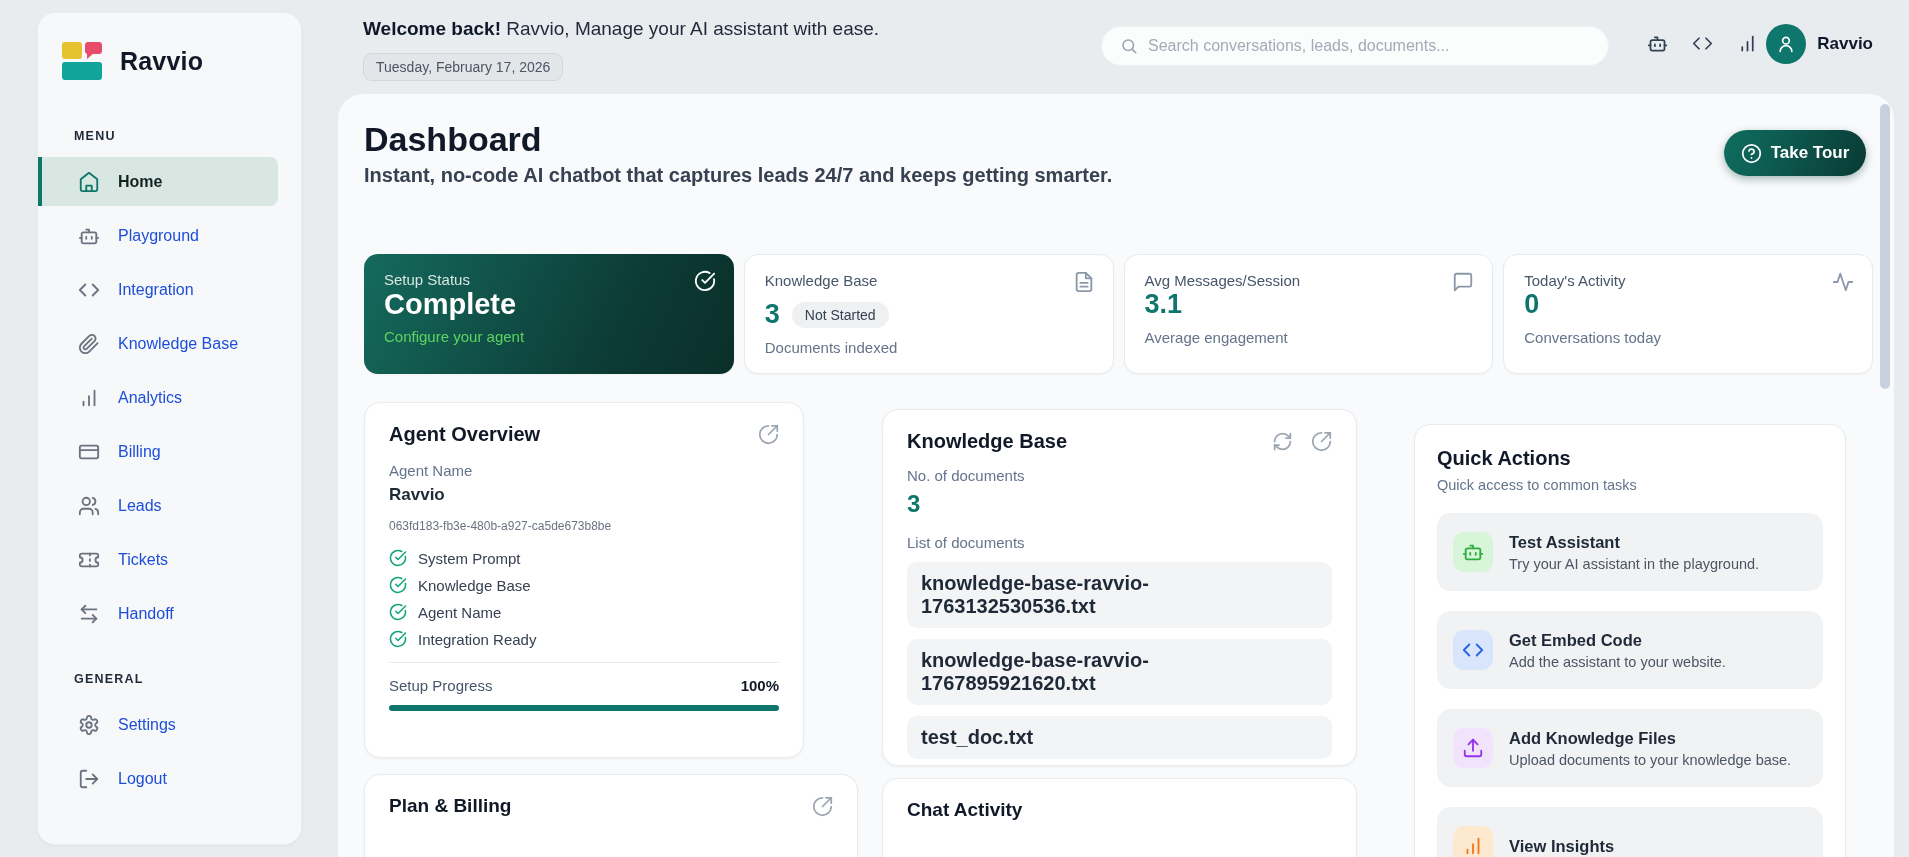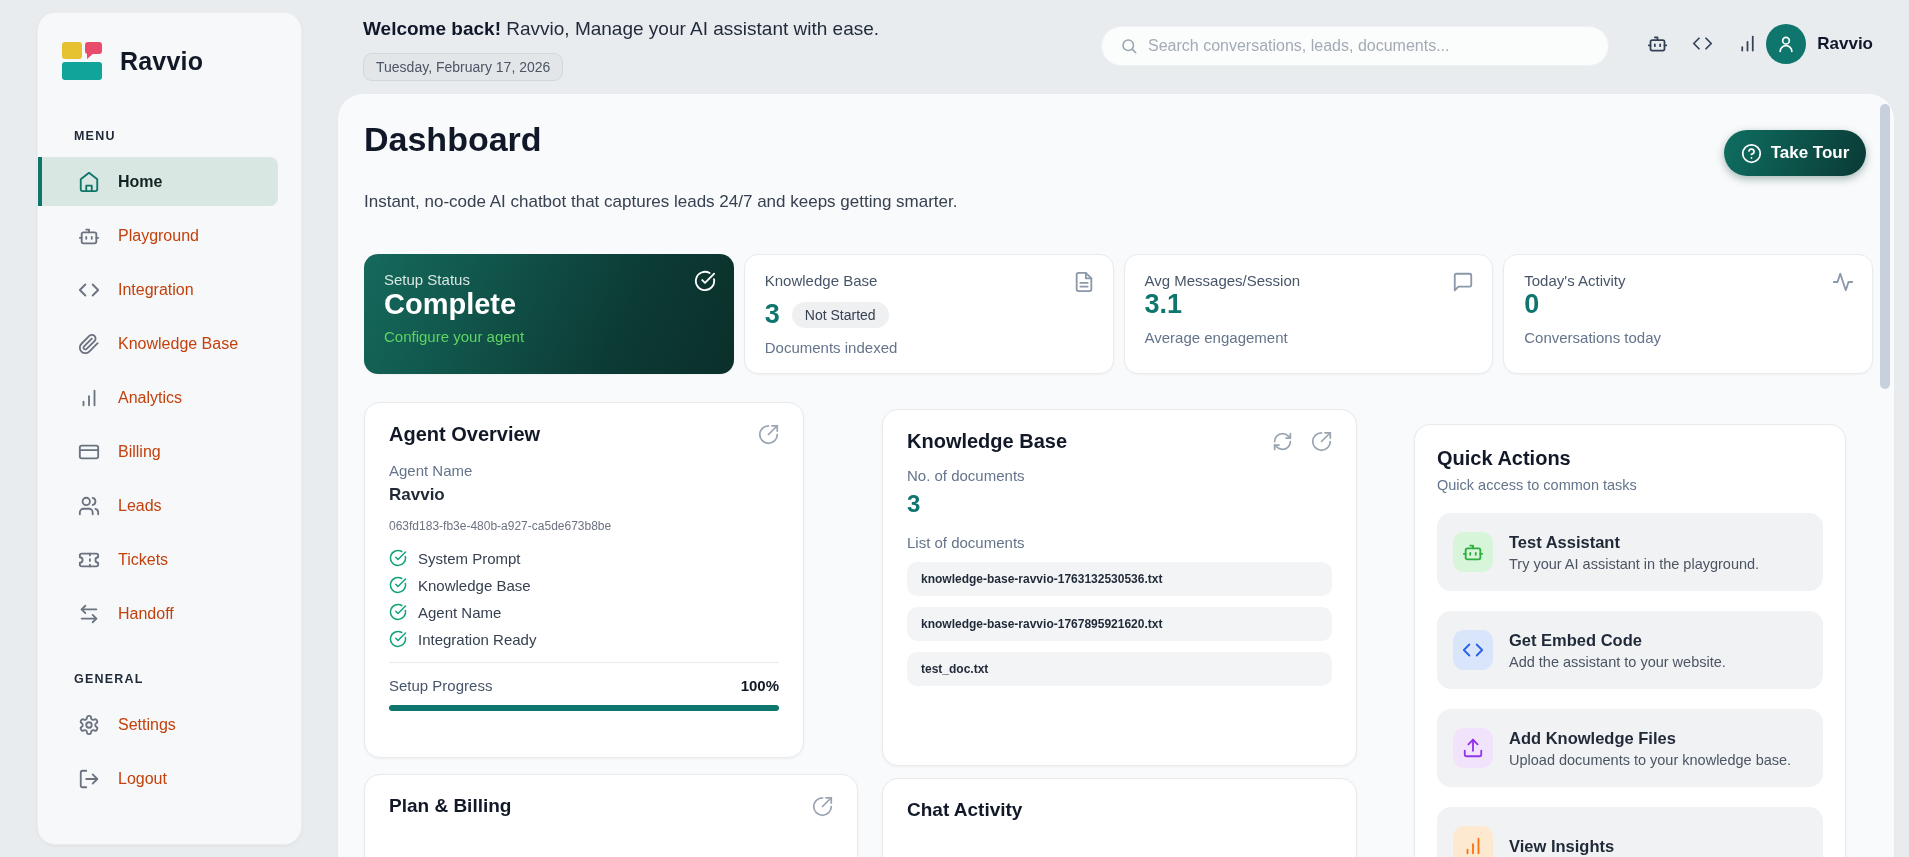--- a/index.html
+++ b/index.html
@@ -18,21 +18,21 @@
   }
   .logo-row { display:flex; align-items:center; gap:16px; padding-left:22px; }
   .logo-name { font-size:25px; font-weight:bold; letter-spacing:.2px; color:#111827; }
   .section-label {
     font-size:12.5px; font-weight:bold; letter-spacing:1.2px; color:#1f2937;
     padding-left:36px; margin-top:46px; margin-bottom:14px;
   }
   .section-label.general { margin-top:34px; }
   .nav-item {
     display:flex; align-items:center; gap:18px; height:49px; margin:5px 23px 5px 0;
-    padding-left:36px; color:#c2410c; font-size:16px; cursor:pointer;
+    padding-left:36px; color:#1d4ed8; font-size:16px; cursor:pointer;
     border-left:4px solid transparent; border-radius:0 8px 8px 0;
   }
   .nav-item .nav-ic { color:#6b7280; flex:0 0 auto; }
   .nav-item.active {
     background:#d9e7e3; border-left-color:#0e7569; color:#132322; font-weight:bold;
   }
   .nav-item.active .nav-ic { color:#0e7569; }
 
   
   .topbar { position:absolute; left:337px; top:0; width:1558px; height:90px; }
@@ -64,21 +64,21 @@
   .panel {
     position:absolute; left:337px; top:93px; width:1558px; height:764px;
     background:#f9fafb; border:1px solid #e8eaed; border-bottom:none;
     border-radius:26px 26px 0 0; overflow:hidden;
   }
   .scroll-thumb {
     position:absolute; right:4px; top:10px; width:10px; height:285px;
     background:#c7d0dc; border-radius:6px;
   }
   .page-title { position:absolute; left:26px; top:26px; font-size:34px; font-weight:bold; color:#111827; }
-  .page-sub { position:absolute; left:26px; top:98px; font-size:17px; color:#374151; }
+  .page-sub { position:absolute; left:26px; top:70px; font-size:20px; color:#374151;font-weight:bold; }
   .tour-btn {
     position:absolute; left:1386px; top:36px; width:142px; height:46px;
     background:linear-gradient(110deg,#0f6e61 0%,#0a3a35 100%);
     border:none; border-radius:23px; color:#fff; font-size:17px; font-weight:bold;
     display:flex; align-items:center; justify-content:center; gap:9px; cursor:pointer;
     box-shadow:0 3px 8px rgba(10,58,53,.35); font-family:inherit;
   }
 
   
   .stats { position:absolute; left:26px; top:160px; width:1509px; display:grid;
@@ -123,21 +123,21 @@
   .agent-divider { border-top:1px solid #e7eaee; margin-top:14px; }
   .progress-row { display:flex; justify-content:space-between; margin-top:14px; }
   .progress-label { font-size:15px; color:#475569; }
   .progress-value { font-size:15px; font-weight:bold; color:#111827; }
   .progress-bar { margin-top:11px; height:6px; border-radius:3px; background:#0f766e; width:100%; }
 
   .kb-card { left:544px; top:315px; width:475px; height:357px; padding:20px 24px; }
   .kb-count { font-size:24px; font-weight:bold; color:#0f766e; margin-top:6px; }
   .doc-row {
     background:#f3f4f6; border-radius:10px; padding:10px 14px; margin-top:11px;
-    font-size:12px; font-weight:bold; color:#1f2937; cursor:pointer;
+    font-size:20px; font-weight:bold; color:#1f2937; cursor:pointer;
   }
 
   .qa-card { left:1076px; top:330px; width:432px; height:520px; padding:22px 22px; }
   .qa-sub { font-size:14.5px; color:#64748b; margin-top:7px; }
   .qa-item {
     display:flex; align-items:center; gap:16px; background:#f1f2f4; border-radius:14px;
     padding:15px 16px; margin-top:20px; cursor:pointer; min-height:78px;
   }
   .qa-item:first-of-type { margin-top:24px; }
   .qa-ic { width:40px; height:40px; border-radius:11px; display:flex; align-items:center;

